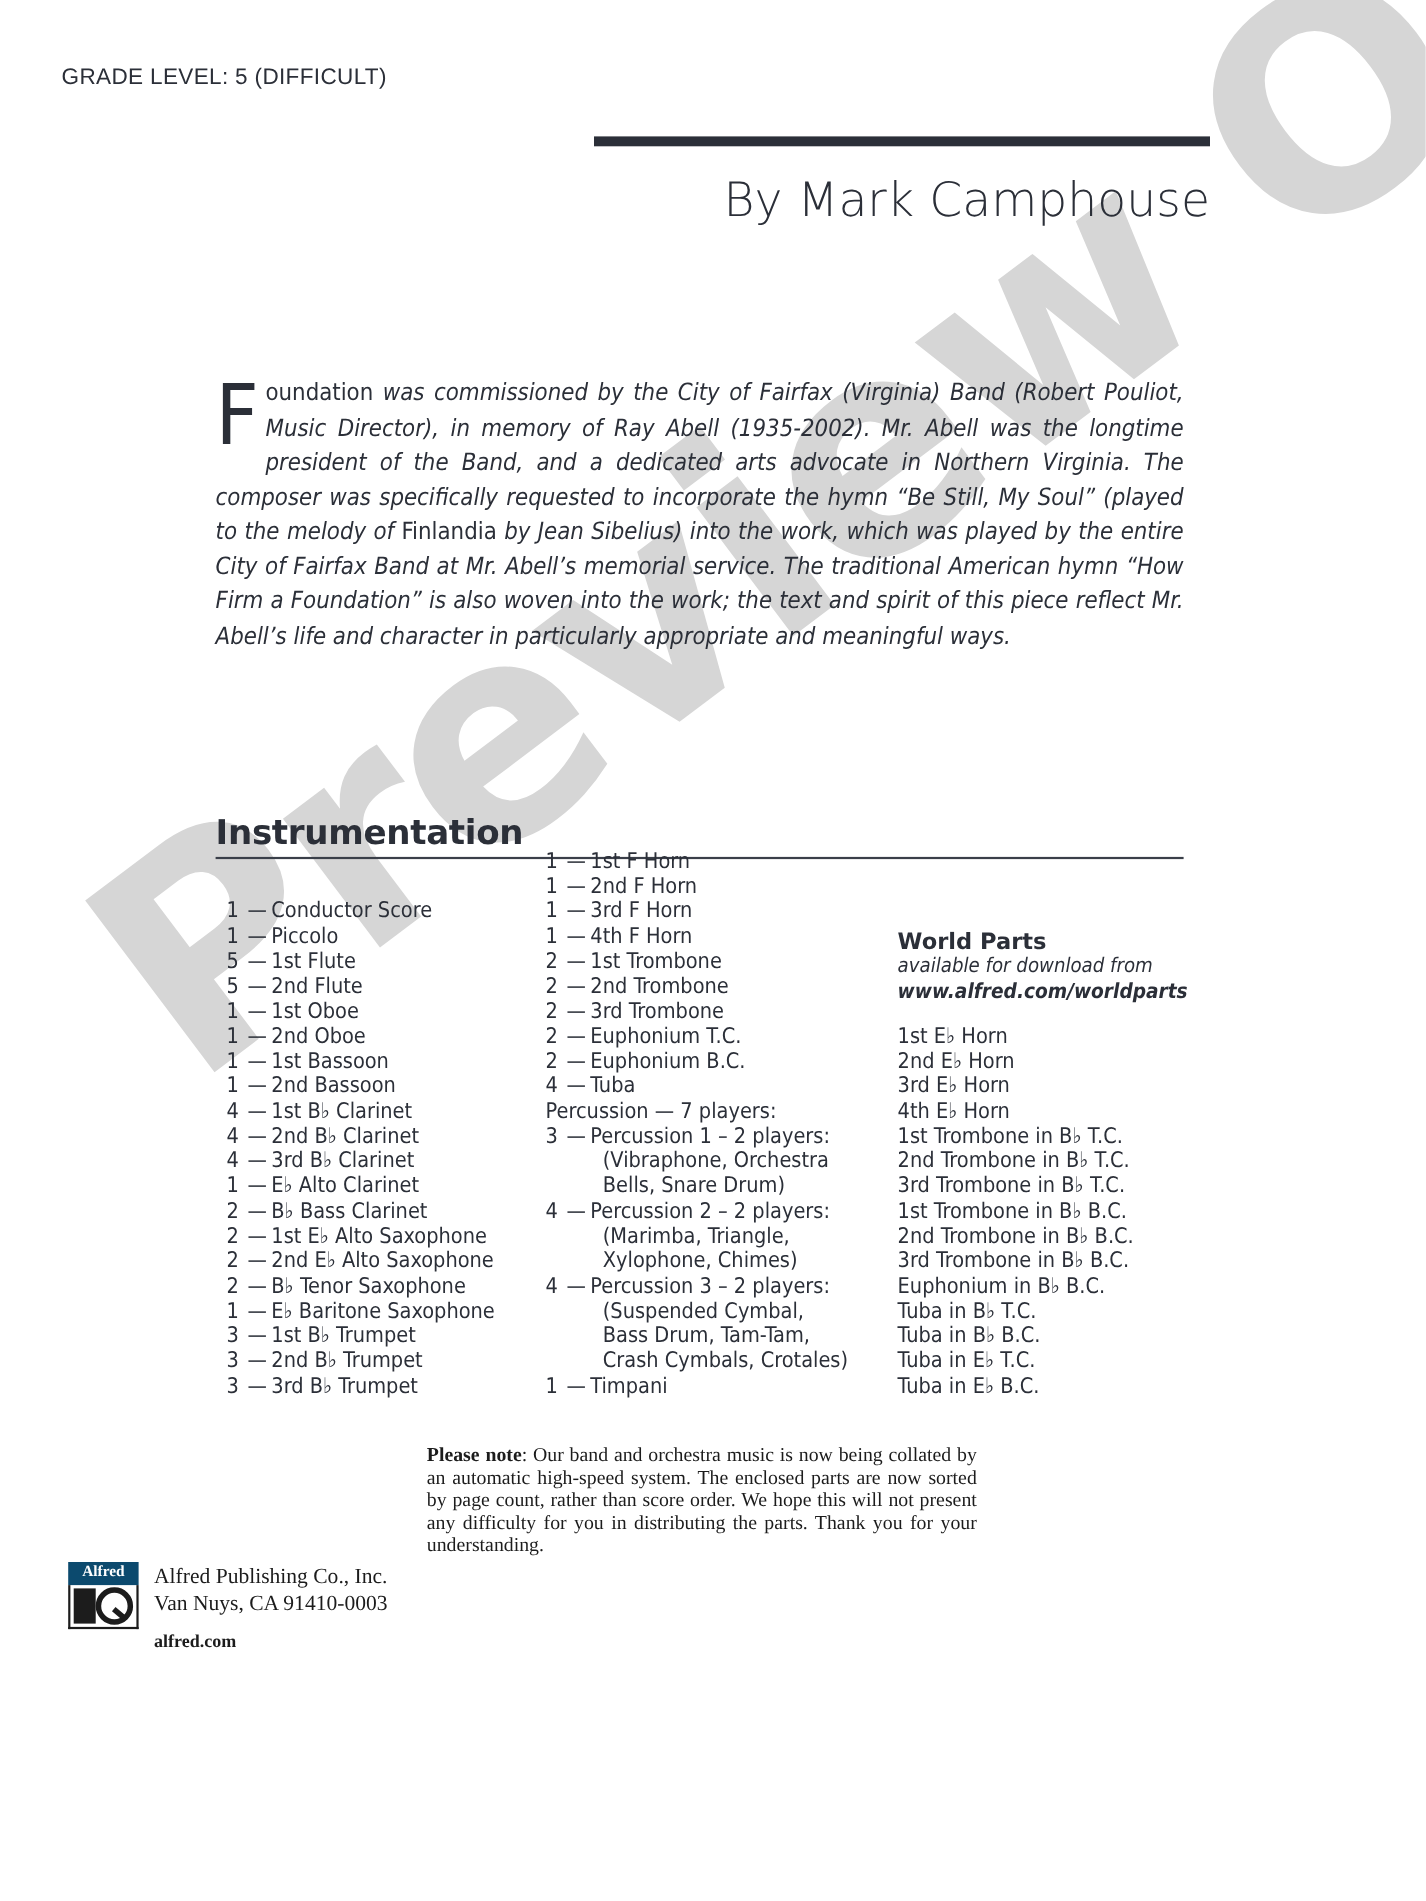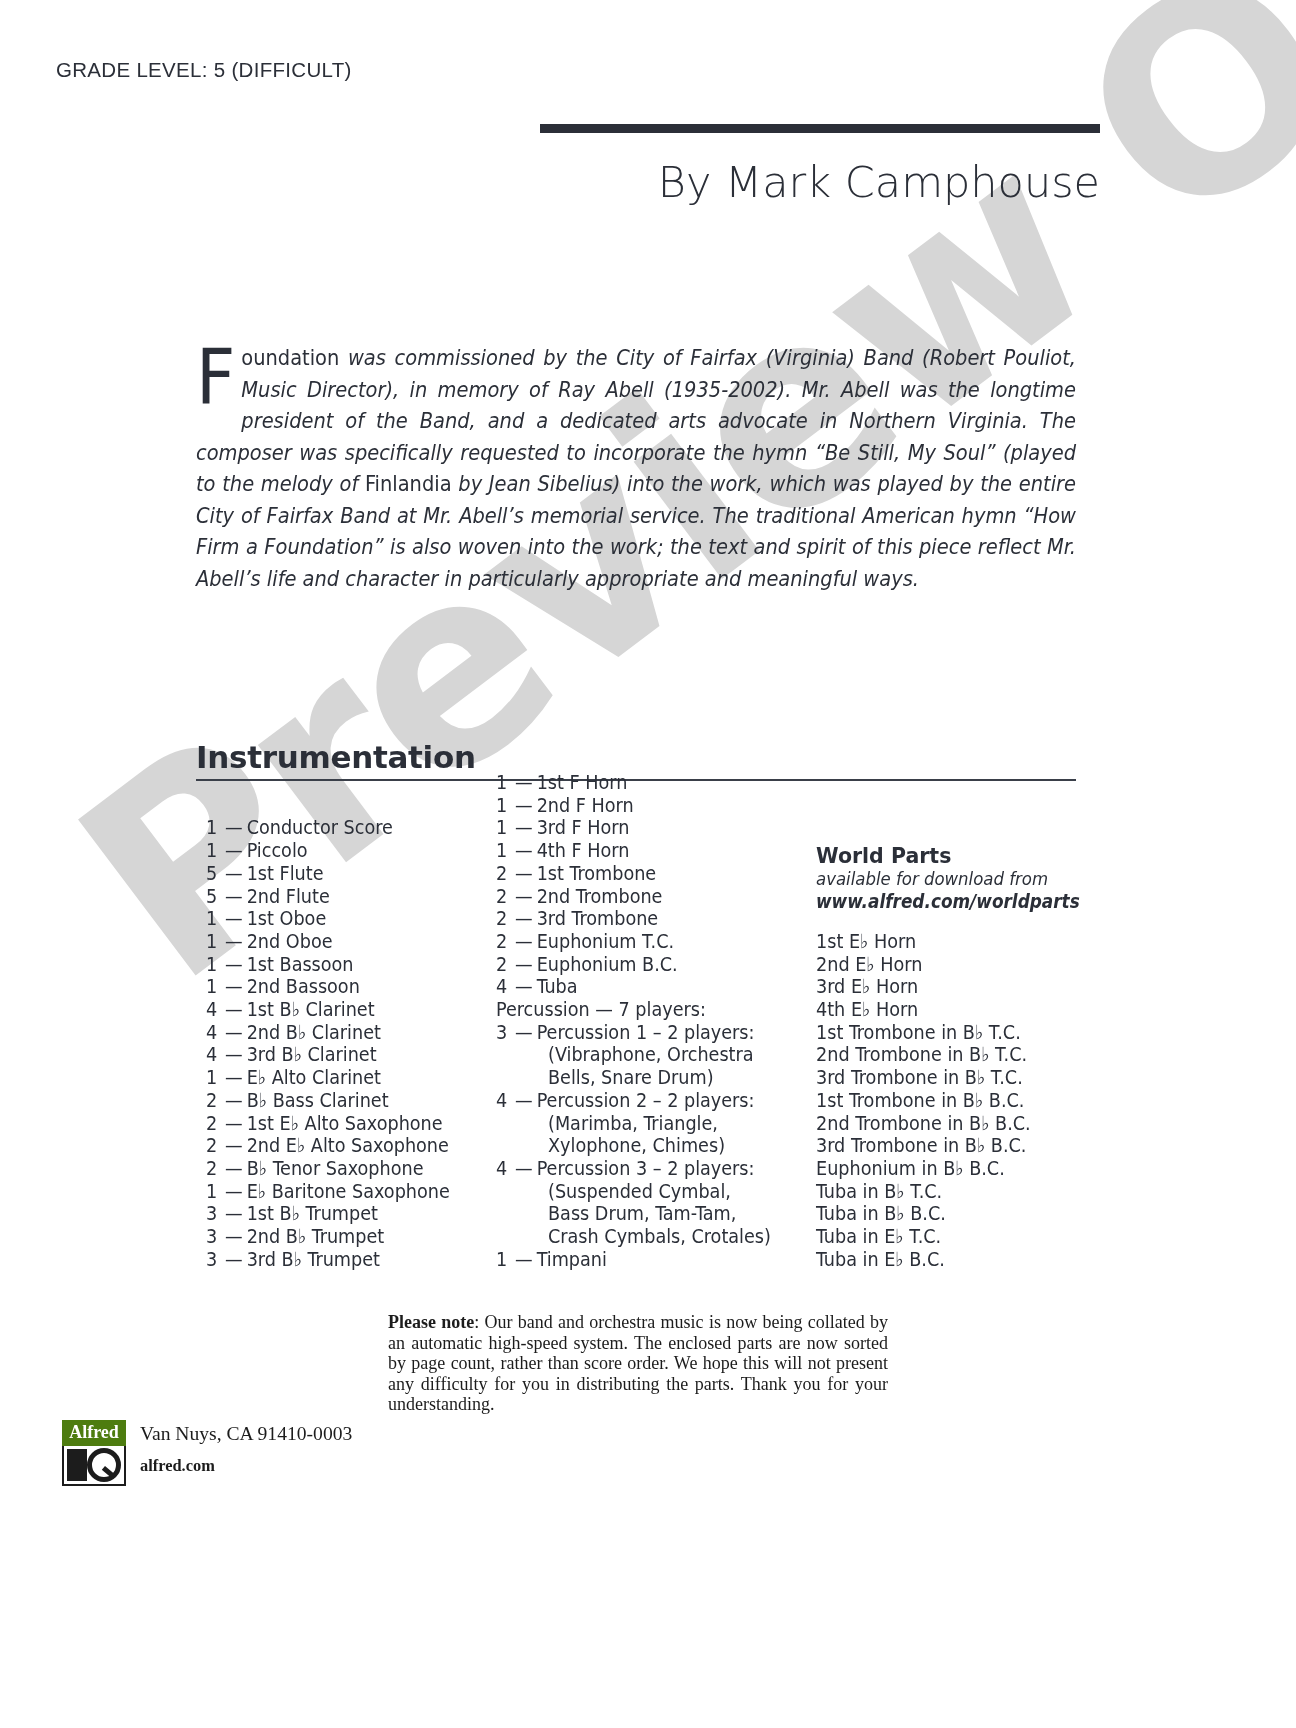--- a/index.html
+++ b/index.html
@@ -211,25 +211,25 @@
     top: 1420px;
     display: flex;
     align-items: flex-start;
   }
   .logo {
     width: 64px;
     flex: 0 0 64px;
     margin-right: 14px;
   }
   .logo-top {
-    background: #4d7c0f;
+    background: #0c4a6e;
     color: #ffffff;
     font-family: "Liberation Serif", "DejaVu Serif", serif;
     font-weight: bold;
-    font-size: 18px;
+    font-size: 14px;
     text-align: center;
     padding: 2px 0 3px 0;
     letter-spacing: 0px;
   }
   .logo-bottom {
     border: 2.5px solid #1c1c1c;
     border-top: none;
     height: 38px;
     position: relative;
   }
@@ -363,18 +363,19 @@
       <div class="logo-top">Alfred</div>
       <div class="logo-bottom">
         <svg width="59" height="38" viewBox="0 0 59 38">
           <rect x="3" y="3" width="20" height="32" fill="#1c1c1c"></rect>
           <circle cx="40" cy="19" r="14.5" fill="none" stroke="#1c1c1c" stroke-width="5"></circle>
           <rect x="41" y="20" width="12" height="5" fill="#1c1c1c" transform="rotate(40 41 20)"></rect>
         </svg>
       </div>
     </div>
     <div>
+      <div class="footer-text">Alfred Publishing Co., Inc.</div>
       <div class="footer-text">Van Nuys, CA 91410-0003</div>
       <div class="footer-site">alfred.com</div>
     </div>
   </div>
 
 </div>
 
 </body></html>

